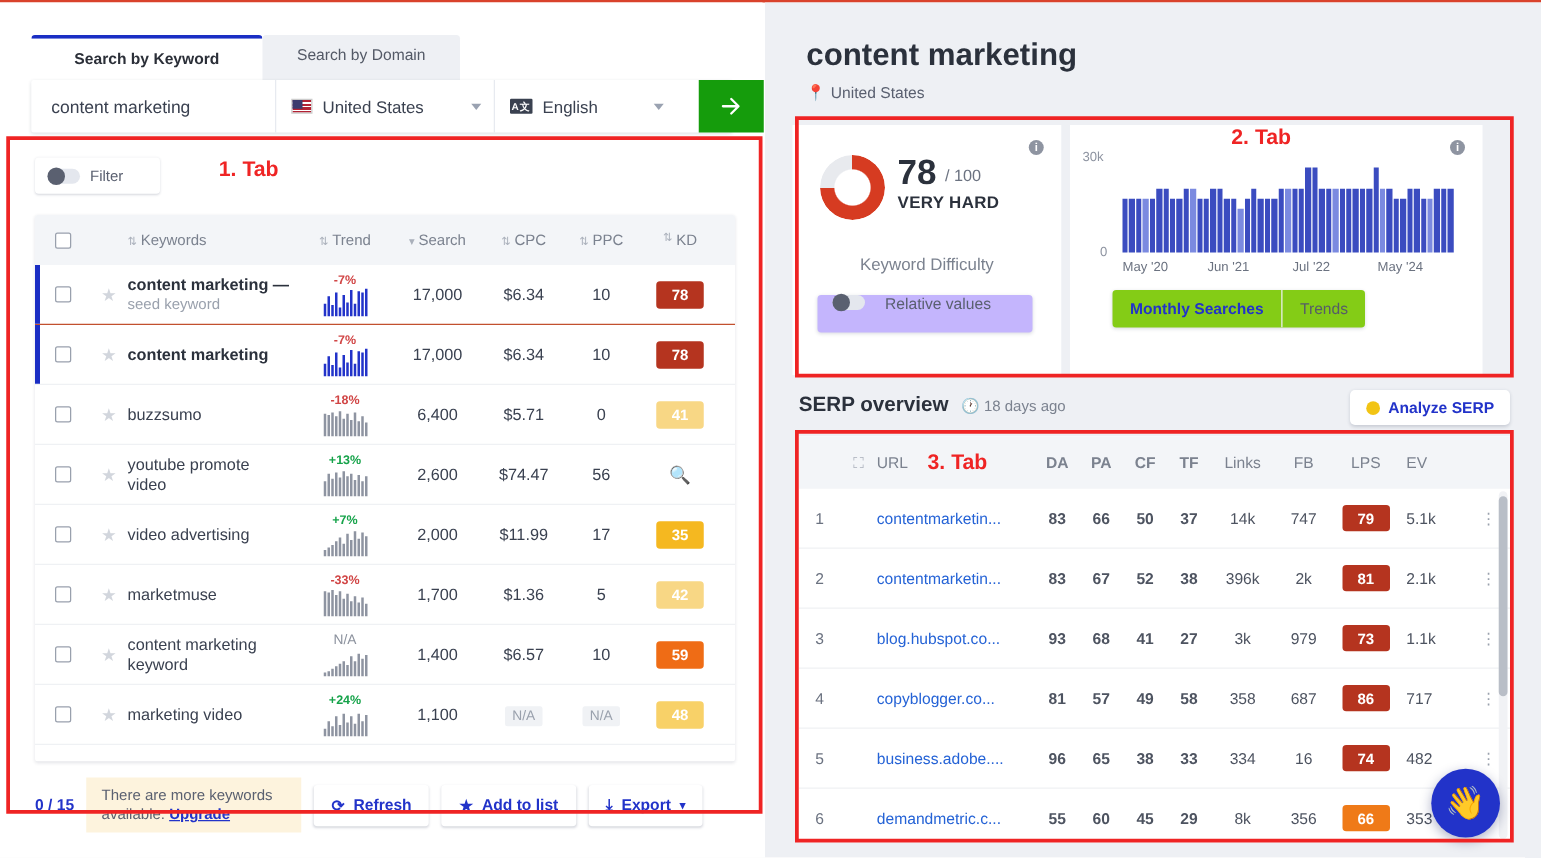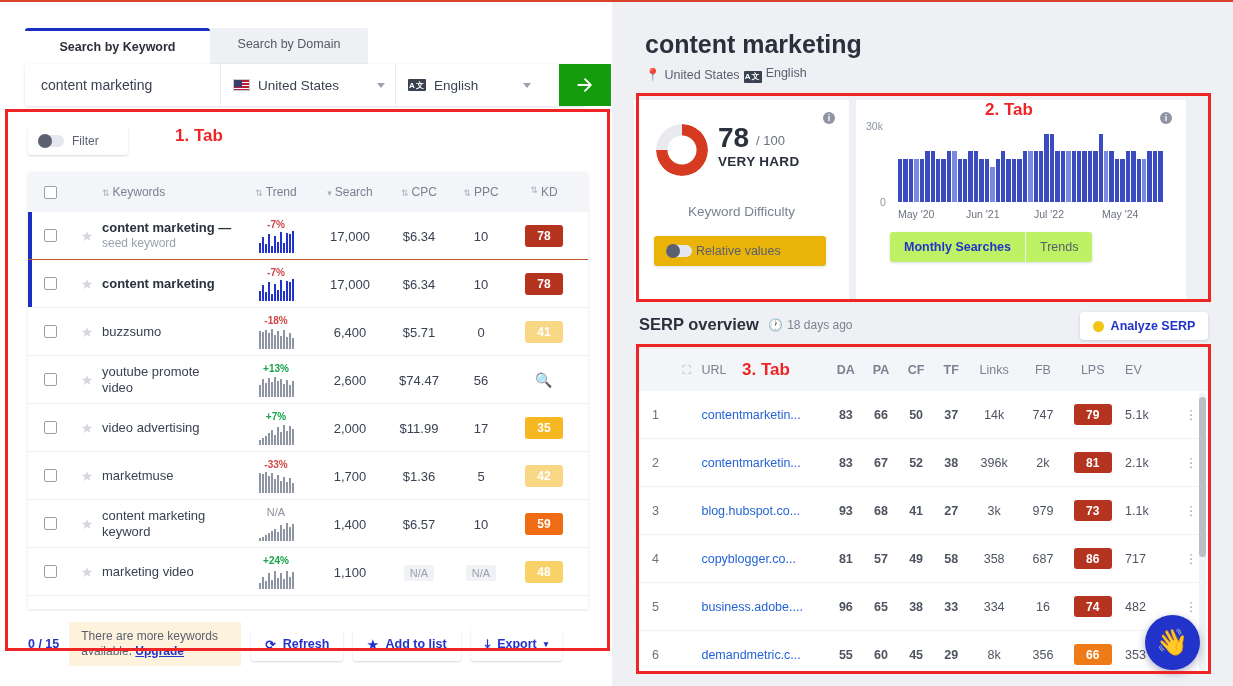--- a/index.html
+++ b/index.html
@@ -95,47 +95,47 @@
   .footbar { position:absolute; left:28px; top:618px; width:560px; height:48px; display:flex; align-items:center; gap:10px; }
   .cnt { font-size:12.5px; color:#2233c9; font-weight:bold; }
   .upsell { background:#fdf3dd; padding:7px 12px; font-size:12px; color:#5a6070; line-height:15px; width:172px;}
   .upsell a { color:#2233c9; font-weight:bold; }
   .fbtn { height:33px; background:#fff; box-shadow:0 1px 2px rgba(30,40,70,.18); border-radius:3px;
           display:flex; align-items:center; gap:7px; padding:0 14px; font-size:12.5px; color:#2233c9; font-weight:bold; cursor:pointer;}
 
   
   #right { position:absolute; left:612px; top:2px; width:621px; height:684px; background:#eef0f4; }
   .rtitle { position:absolute; left:33px; top:28px; font-size:25px; font-weight:bold; color:#2b313c; }
-  .rmeta { position:absolute; left:33px; top:64px; display:flex; align-items:center; gap:4px; font-size:12.5px; color:#5a6070;}
+  .rmeta { position:absolute; left:33px; top:64px; display:flex; align-items:center; gap:28px; font-size:12.5px; color:#5a6070;flex-direction:column;}
   .rmeta span.ic { margin-right:4px; }
 
   #ann2 { left:636px; top:93px; width:575px; height:209px; }
   .kdcard { position:absolute; left:22px; top:98px; width:215px; height:200px; background:#fff; }
   .donut { position:absolute; left:22px; top:24px; width:52px; height:52px; border-radius:50%;
            background: conic-gradient(#d63b21 0deg 270deg, #e8eaee 270deg 360deg);
            -webkit-mask: radial-gradient(circle, transparent 14px, #000 15px);
            mask: radial-gradient(circle, transparent 14px, #000 15px); }
   .kdnum { position:absolute; left:84px; top:22px; font-size:28px; font-weight:bold; color:#2b313c; }
   .kdof  { position:absolute; left:122px; top:33px; font-size:13px; color:#6b7280; }
   .kdlab { position:absolute; left:84px; top:54px; font-size:13.5px; font-weight:bold; color:#2b313c; letter-spacing:.3px;}
   .kdcap { position:absolute; left:0; top:104px; width:215px; text-align:center; font-size:13.5px; color:#7b828f; }
-  .relbtn{ position:absolute; left:20px; top:136px; width:172px; height:30px; background:#eab308;
-           box-shadow:0 1px 3px rgba(30,40,70,.15); border-radius:3px; display:flex; align-items:center; gap:4px; padding-left:12px; cursor:pointer;}
+  .relbtn{ position:absolute; left:20px; top:136px; width:172px; height:30px; background:#c4b5fd;
+           box-shadow:0 1px 3px rgba(30,40,70,.15); border-radius:3px; display:flex; align-items:flex-start; gap:16px; padding-left:12px; cursor:pointer;}
   .relbtn .t{ font-size:12.5px; color:#5a6070; }
   .info { position:absolute; width:12px;height:12px;border-radius:50%;background:#8e94a1;color:#fff;font-size:9px;
           font-weight:bold;display:flex;align-items:center;justify-content:center; cursor:pointer;}
 
   .chartcard { position:absolute; left:244px; top:98px; width:330px; height:200px; background:#fff; }
   .chartplot { position:absolute; left:42px; top:26px; width:265px; height:76px; display:flex; align-items:flex-end; gap:1px; }
   .chartplot i { flex:1 1 auto; background:#3b4cc0; display:block; }
   .ytop { position:absolute; left:10px; top:20px; font-size:10.5px; color:#8e94a1;}
   .ybot { position:absolute; left:24px; top:96px; font-size:10.5px; color:#8e94a1;}
   .xax { position:absolute; left:42px; top:108px; width:272px; display:flex; font-size:10.5px; color:#6b7280;}
   .xax span{ flex:1; }
-  .ctabs { position:absolute; left:34px; top:132px; height:30px; background:#bef264; box-shadow:0 1px 3px rgba(30,40,70,.16);
+  .ctabs { position:absolute; left:34px; top:132px; height:30px; background:#84cc16; box-shadow:0 1px 3px rgba(30,40,70,.16);
            border-radius:3px; display:flex; overflow:hidden;}
   .ctab { height:30px; line-height:30px; padding:0 14px; font-size:12.5px; color:#565c68; cursor:pointer; border-right:1px solid #edeff3;}
   .ctab:last-child{border-right:none;}
   .ctab.on { color:#2233c9; font-weight:bold; }
 
   .serphdr { position:absolute; left:27px; top:313px; display:flex; align-items:center; gap:10px;}
   .serptitle { font-size:16.5px; font-weight:bold; color:#2b313c; }
   .serpago { font-size:12px; color:#7b828f; }
   .analyze { position:absolute; left:468px; top:310px; width:128px; height:28px; background:#fff; border-radius:4px;
              box-shadow:0 1px 3px rgba(30,40,70,.18); display:flex; align-items:center; justify-content:center; gap:7px;

